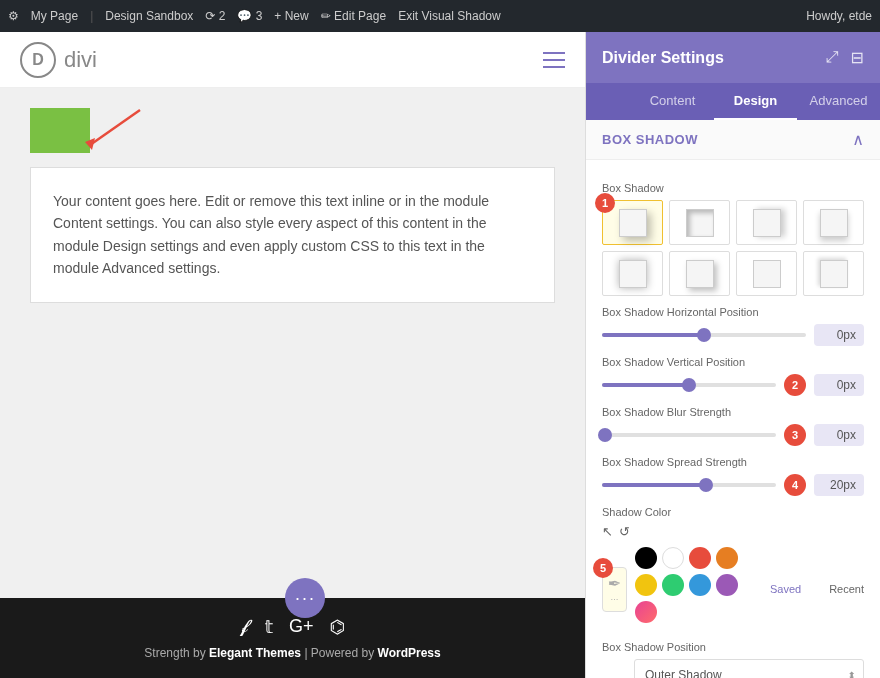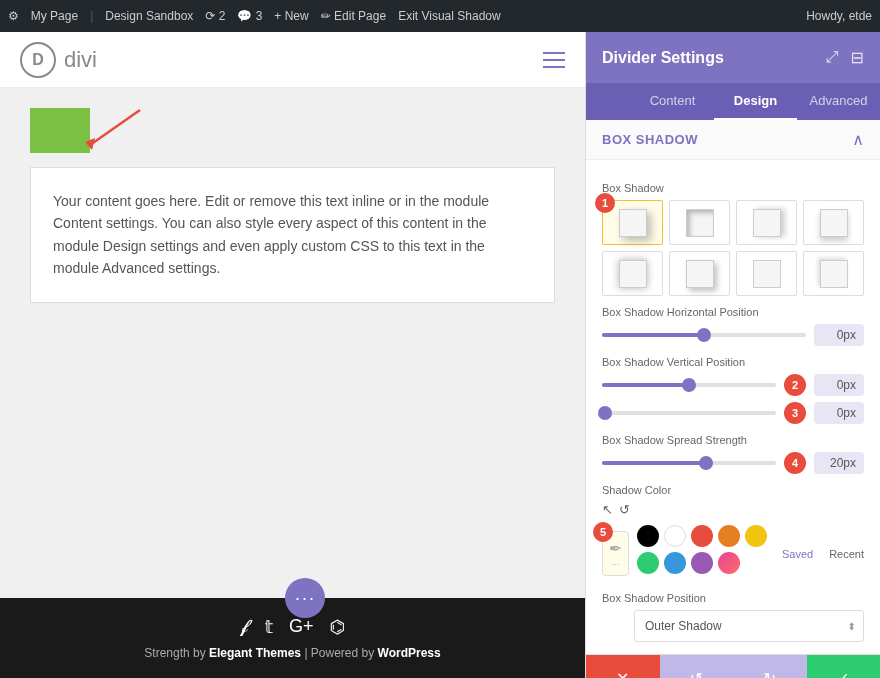--- a/index.html
+++ b/index.html
@@ -418,21 +418,21 @@
       font-weight: bold;
     }
 
     .saved-recent {
       display: flex;
       gap: 16px;
       margin-left: auto;
       font-size: 11px;
     }
     .saved-label { color: #7e73c0; cursor: pointer; }
-    .recent-label { color: #666; cursor: pointer; }
+    .recent-label { color: #666; cursor: pointer; margin-left: 12px; }
 
     
     .select-field {
       width: 100%;
       padding: 8px 10px;
       border: 1px solid #ddd;
       border-radius: 3px;
       font-size: 12px;
       color: #555;
       background: #fff;
@@ -627,20 +627,21 @@
       <div class="field-label">Box Shadow Vertical Position</div>
       <div class="slider-row">
         <div class="slider-track">
           <div class="slider-fill" style="width: 50%;"></div>
           <div class="slider-thumb" style="left: 50%;"></div>
         </div>
         <div class="numbered-badge">2</div>
         <input class="slider-value" type="text" value="0px" readonly="" style="">
       </div>
 
+      <div class="field-label">Box Shadow Blur Strength</div>
       <div class="slider-row">
         <div class="slider-track">
           <div class="slider-fill" style="width: 2%;"></div>
           <div class="slider-thumb" style="left: 2%;"></div>
         </div>
         <div class="numbered-badge">3</div>
         <input class="slider-value" type="text" value="0px" readonly="" style="">
       </div>
 
       <div class="field-label">Box Shadow Spread Strength</div>

